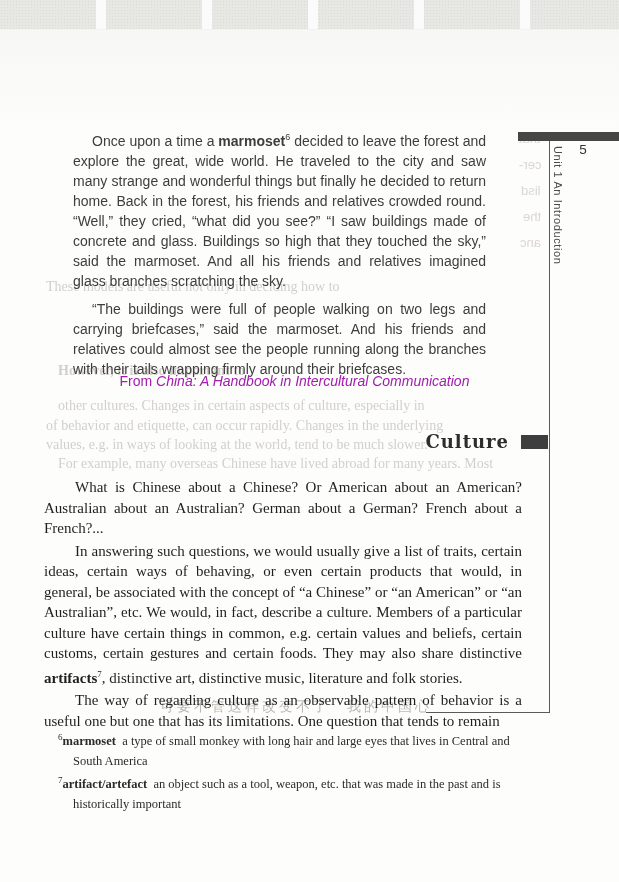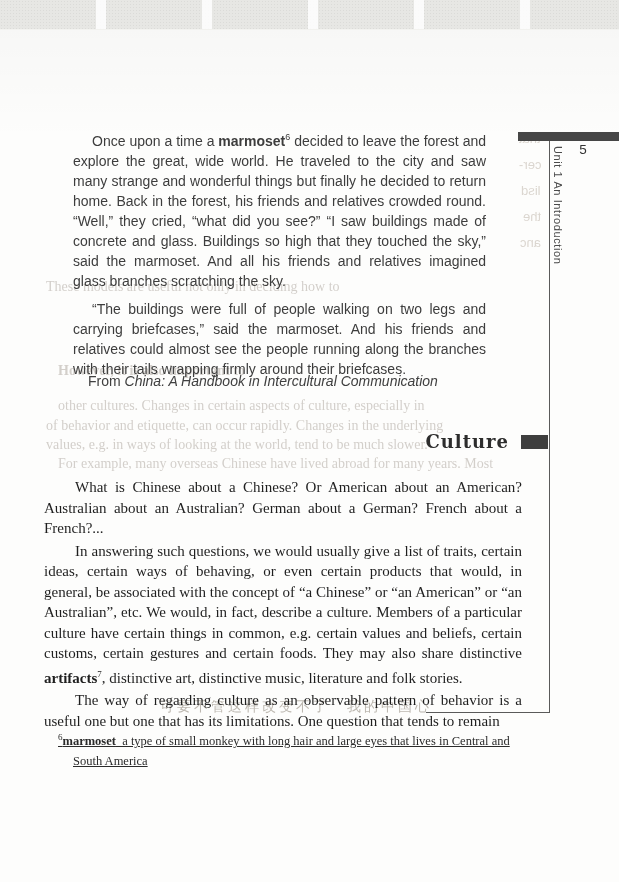--- a/index.html
+++ b/index.html
@@ -29,22 +29,22 @@
   .ghost.cn { font-size:14px; letter-spacing:3px; color:rgba(125,115,102,.5); }
 
   
   .story { position:absolute; left:73px; top:127px; width:413px;
     font:14px/20px "Liberation Sans", sans-serif; color:#3d3d3d; text-align:justify; }
   .story p.indent { text-indent:19px; }
   .story p + p { margin-top:8px; }
   .story sup { font-size:9px; }
 
   
-  .attribution { position:absolute; left:88px; top:371px; width:413px; text-align:left;
-    font:14px/20px "Liberation Sans", sans-serif; color:#404040; }
+  .attribution { position:absolute; left:88px; top:371px; width:413px; text-align:center;
+    font:14px/20px "Liberation Sans", sans-serif; color:#a21caf; }
   .attribution .title { font-style:italic; }
 
   
   .culture-head { position:absolute; top:433px; right:71px; display:flex; align-items:center; }
   .culture-text { font-family:"DejaVu Serif", serif; font-weight:700; font-size:18px;
     letter-spacing:1px; color:#2d2d2d; line-height:1; }
   .culture-block { width:27px; height:14px; margin-left:12px; }
 
   
   .bodytext { position:absolute; left:44px; top:477px; width:478px;
@@ -57,21 +57,21 @@
   .vrule { position:absolute; left:549px; top:141px; width:1.3px; height:572px; }
   .hrule { position:absolute; left:426px; top:712px; width:124px; height:1.3px; }
   .tabbar { position:absolute; left:518px; top:132px; width:101px; height:9px; }
   .pagenum { position:absolute; left:570px; top:141px; width:26px; text-align:center;
     font:13.5px/18px "Liberation Sans", sans-serif; color:#333; }
   .tablabel { position:absolute; left:551px; top:146px; writing-mode:vertical-rl;
     font:11px/14px "Liberation Sans", sans-serif; letter-spacing:.6px; color:#4a4a4a; }
 
   
   .footnotes { position:absolute; left:58px; top:728px; width:466px;
-    font:12.5px/19.5px "Liberation Serif", serif; color:#2b2b2b;text-decoration:underline; }
+    font:12.5px/19.5px "Liberation Serif", serif; color:#2b2b2b; }
   .footnotes .fn { padding-left:15px; text-indent:-15px; }
   .footnotes sup { font-size:9px; }
   .footnotes b { font-weight:700; }
 </style>
 </head>
 <body>
 
 <div class="scan">
 
   <div class="topstrip"></div>
@@ -114,15 +114,16 @@
 
   <div class="vrule" style="background: rgb(90, 90, 90);"></div>
   <div class="hrule" style="background: rgb(90, 90, 90);"></div>
 
   <div class="tabbar" style="background: rgb(70, 70, 70);"></div>
   <div class="pagenum">5</div>
   <div class="tablabel">Unit 1  An Introduction</div>
 
   <div class="footnotes">
       <div class="fn"><sup>6</sup><b>marmoset</b><span> a type of small monkey with long hair and large eyes that lives in Central and South America</span></div>
+      <div class="fn"><sup>7</sup><b>artifact/artefact</b><span> an object such as a tool, weapon, etc. that was made in the past and is historically important</span></div>
     </div>
 
 </div>
 
 </body></html>

